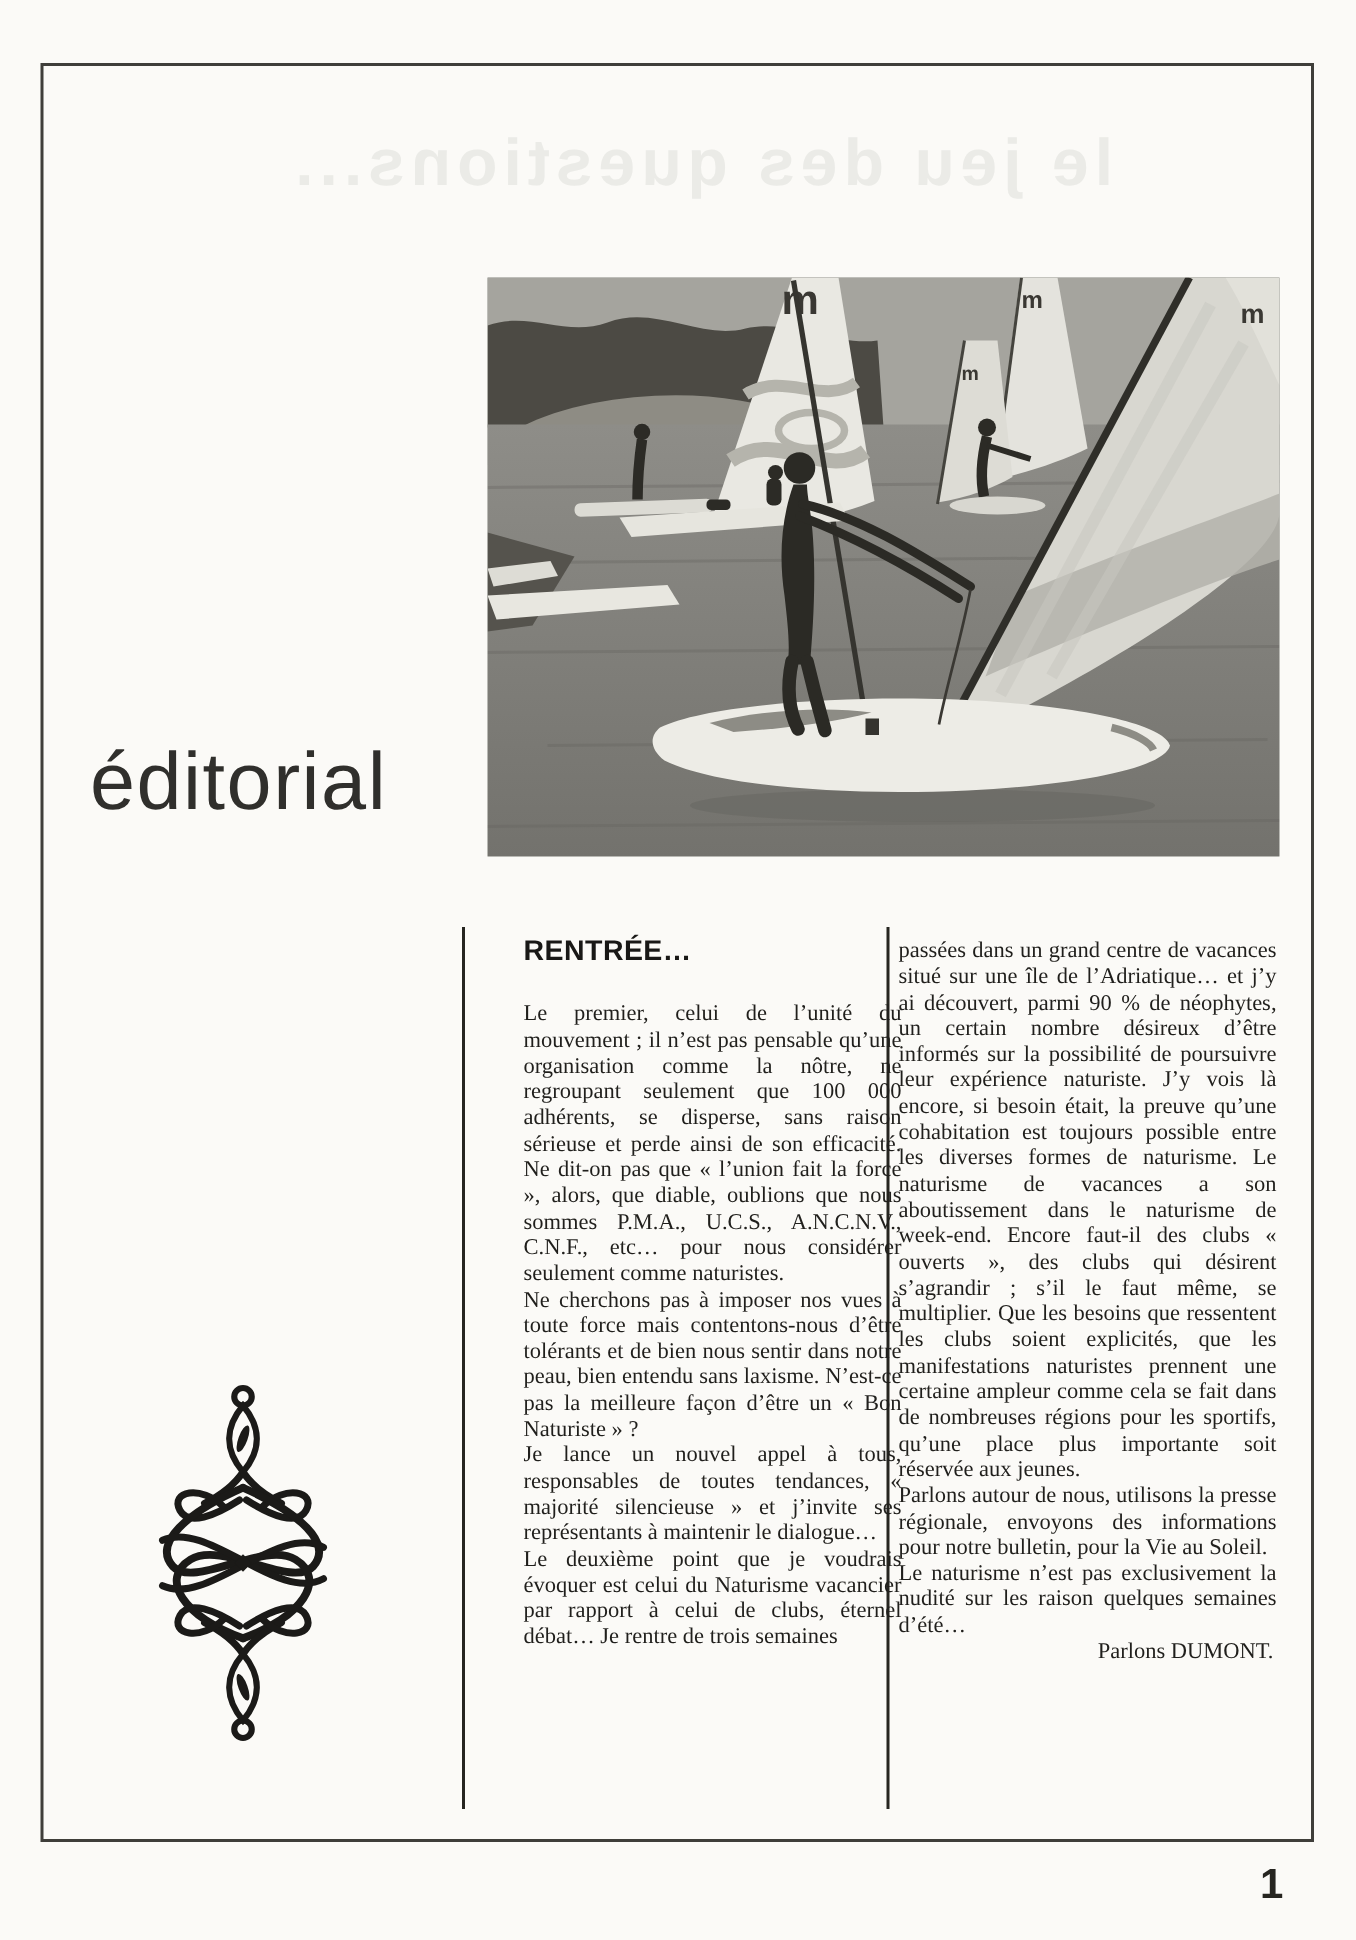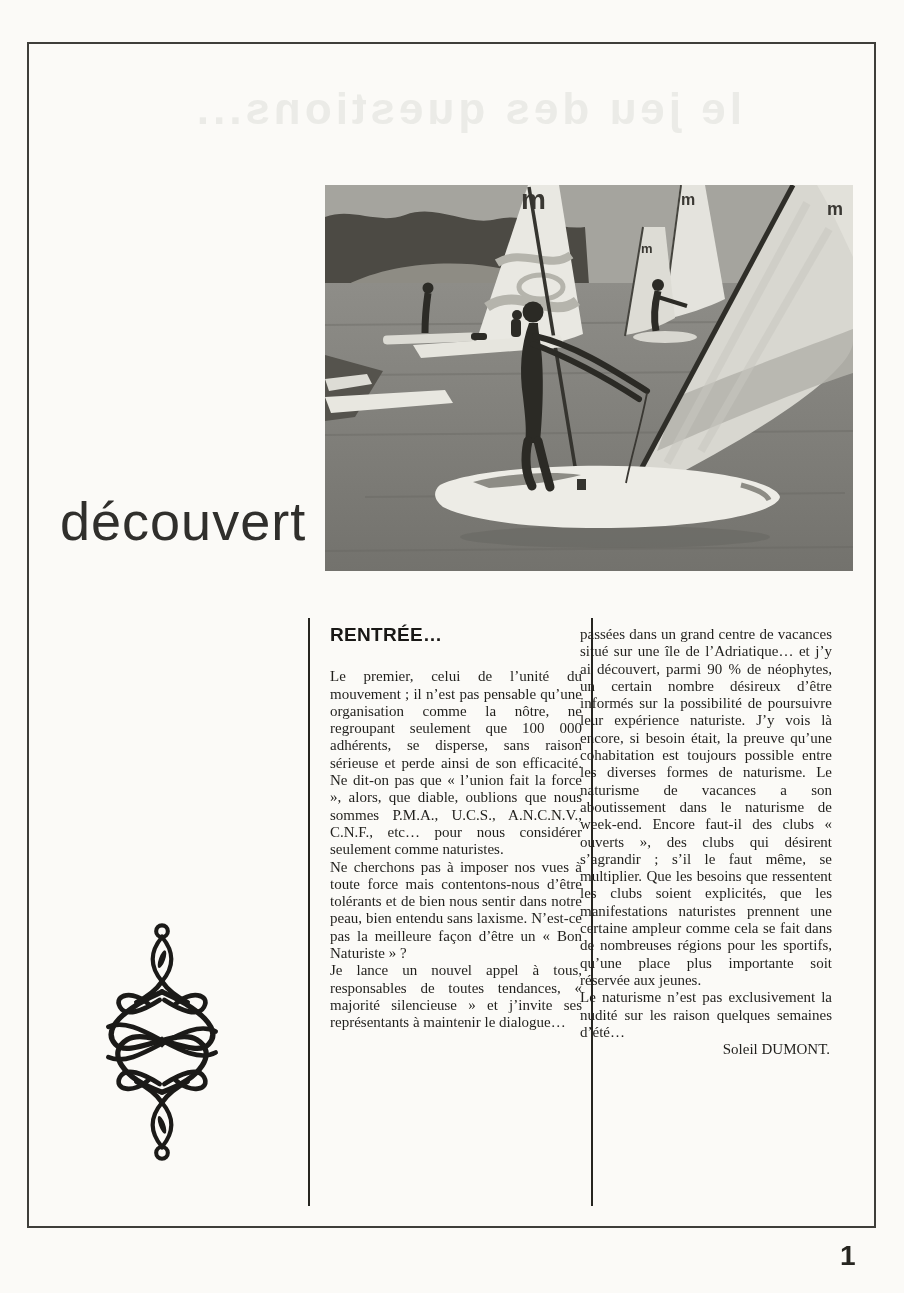--- a/index.html
+++ b/index.html
@@ -29,20 +29,21 @@
     font-size:54px;color:#302f2c;letter-spacing:1px;
   }
   .ornament{position:absolute;left:92px;top:916px;width:140px;height:252px;}
   .vrule{position:absolute;width:2px;background:#262520;top:618px;height:588px;}
   .vrule.left{left:308px;}
   .vrule.mid{left:591px;}
   .col{
     position:absolute;top:626px;width:252px;
     font-size:15px;line-height:17.3px;text-align:justify;
     color:#201f1c;
+    margin-left:19px;
   }
   .col.one{left:330px;}
   .col.two{left:580px;}
   .col p{margin:0;}
   .heading{
     font-family:"Liberation Sans",sans-serif;font-weight:bold;
     font-size:19px;letter-spacing:.3px;margin:0 0 25px 0;text-align:left;
     color:#191816;
   }
   .signature{text-align:right;margin-top:16px;padding-right:2px;}
@@ -141,21 +142,21 @@
       <path d="M204,138 C196,160 194,186 198,212 C200,230 202,246 200,258 L215,258 C217,234 219,204 217,174 C216,157 213,146 213,138 Z" fill="#2b2a25"></path>
       <path d="M210,151 C250,160 290,186 322,206" stroke="#2b2a25" stroke-width="6" fill="none" stroke-linecap="round"></path>
       <path d="M208,159 C245,173 283,194 314,214" stroke="#2b2a25" stroke-width="6" fill="none" stroke-linecap="round"></path>
       <path d="M203,256 C199,275 201,289 207,301" stroke="#2b2a25" stroke-width="9" fill="none" stroke-linecap="round"></path>
       <path d="M213,256 C217,273 221,288 225,302" stroke="#2b2a25" stroke-width="9" fill="none" stroke-linecap="round"></path>
       <path d="M322,208 C316,240 306,272 301,298" stroke="#3a3833" stroke-width="1.8" fill="none"></path>
     </g>
   </svg>
 </div>
 
-<div class="section-title">découvert</div>
+<div class="section-title">éditorial</div>
 
 <div class="ornament">
   <svg width="140" height="252" viewBox="0 0 120 210">
     <g id="orn-top" fill="none" stroke="#1b1a18" stroke-width="4" stroke-linecap="round">
       <circle cx="60" cy="10" r="5" stroke-width="3.5"></circle>
       <path d="M60,15 C70,27 71,40 60,53 C49,40 50,27 60,15 Z" stroke-width="3.5"></path>
       <ellipse cx="60" cy="34" rx="2.6" ry="8" fill="#1b1a18" stroke="none" transform="rotate(20 60 34)"></ellipse>
       <path d="M60,53 C54,62 46,67 38,71"></path>
       <path d="M60,53 C66,62 74,67 82,71"></path>
       <path d="M49,73 C36,60 18,64 24,75 C29,84 44,78 58,69"></path>
@@ -173,21 +174,23 @@
 </div>
 
 <div class="vrule left"></div>
 <div class="vrule mid"></div>
 
 <div class="col one">
   <h2 class="heading">RENTRÉE…</h2>
   <p>Le premier, celui de l’unité du mouvement ; il n’est pas pensable qu’une organisation comme la nôtre, ne regroupant seulement que 100 000 adhérents, se disperse, sans raison sérieuse et perde ainsi de son efficacité. Ne dit-on pas que « l’union fait la force », alors, que diable, oublions que nous sommes P.M.A., U.C.S., A.N.C.N.V., C.N.F., etc… pour nous considérer seulement comme naturistes.</p>
   <p>Ne cherchons pas à imposer nos vues à toute force mais contentons-nous d’être tolérants et de bien nous sentir dans notre peau, bien entendu sans laxisme. N’est-ce pas la meilleure façon d’être un « Bon Naturiste » ?</p>
   <p>Je lance un nouvel appel à tous, responsables de toutes tendances, « majorité silencieuse » et j’invite ses représentants à maintenir le dialogue…</p>
+  <p>Le deuxième point que je voudrais évoquer est celui du Naturisme vacancier par rapport à celui de clubs, éternel débat… Je rentre de trois semaines</p>
 </div>
 
 <div class="col two">
   <p>passées dans un grand centre de vacances situé sur une île de l’Adriatique… et j’y ai découvert, parmi 90 % de néophytes, un certain nombre désireux d’être informés sur la possibilité de poursuivre leur expérience naturiste. J’y vois là encore, si besoin était, la preuve qu’une cohabitation est toujours possible entre les diverses formes de naturisme. Le naturisme de vacances a son aboutissement dans le naturisme de week-end. Encore faut-il des clubs « ouverts », des clubs qui désirent s’agrandir ; s’il le faut même, se multiplier. Que les besoins que ressentent les clubs soient explicités, que les manifestations naturistes prennent une certaine ampleur comme cela se fait dans de nombreuses régions pour les sportifs, qu’une place plus importante soit réservée aux jeunes.</p>
+  <p>Parlons autour de nous, utilisons la presse régionale, envoyons des informations pour notre bulletin, pour la Vie au Soleil.</p>
   <p>Le naturisme n’est pas exclusivement la nudité sur les raison quelques semaines d’été…</p>
-  <p class="signature">Soleil DUMONT.</p>
+  <p class="signature">Parlons DUMONT.</p>
 </div>
 
 <div class="pagenum">1</div>
 
 </body></html>

